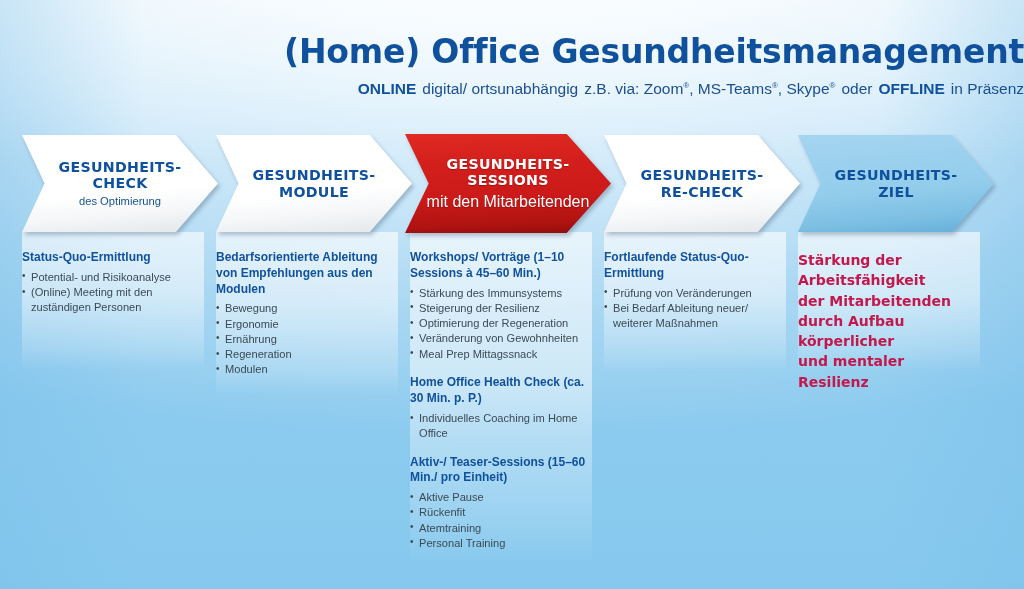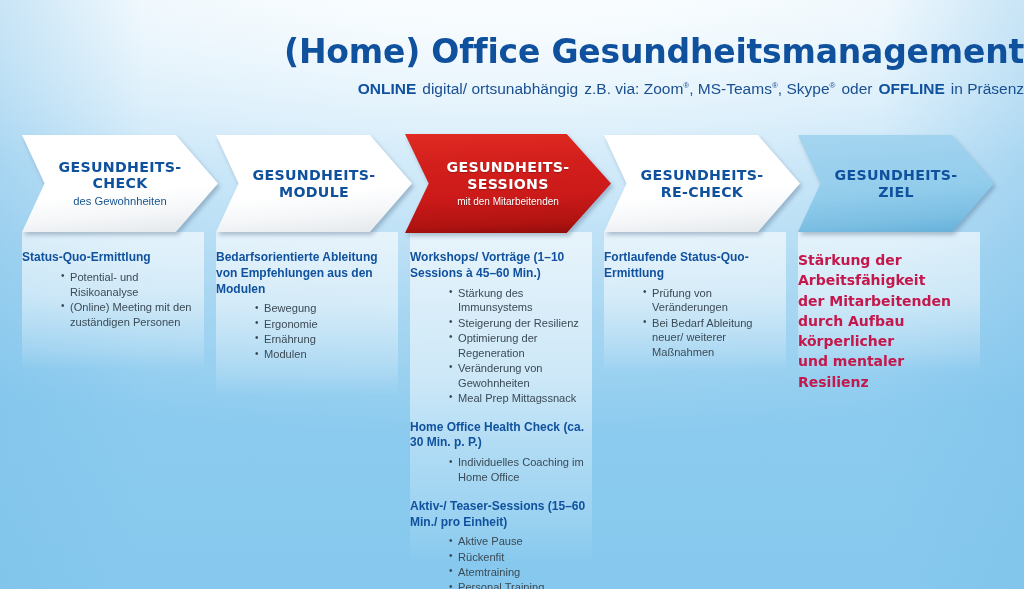--- a/index.html
+++ b/index.html
@@ -88,40 +88,39 @@
   .chev-title{
     font-family:"DejaVu Sans", sans-serif;
     font-size:14.2px;font-weight:bold;letter-spacing:0.3px;
     color:#10519e;
   }
   .chev-sub{
     font-family:"Liberation Sans", sans-serif;
     font-size:11.2px;color:#17538f;margin-top:4px;
   }
   .chev-red .chev-title{color:#ffffff;text-shadow:0 1px 1px rgba(0,0,0,0.25);}
-  .chev-red .chev-sub{color:#ffffff;font-size:10px;text-shadow:0 1px 1px rgba(0,0,0,0.25);}
+  .chev-red .chev-sub{color:#ffffff;font-size:16px;text-shadow:0 1px 1px rgba(0,0,0,0.25);}
 
   
   .body{
     position:absolute;left:22px;top:250px;width:176px;
   }
   .grp{margin-bottom:14px;}
   .grp:last-child{margin-bottom:0;}
   .grp-head{
     font-family:Liberation Sans, sans-serif;
     font-size:12px;font-weight:bold;color:#10519e;
     line-height:1.32;margin-bottom:4px;
   }
   ul.bl{margin:0;padding:0;list-style:none;}
   ul.bl li{
     position:relative;padding-left:9px;
     font-size:11.1px;color:#3b4a55;line-height:1.33;
     font-family:"Liberation Sans", sans-serif;
     margin-bottom:0.5px;
-    margin-left:39px;
   }
   ul.bl li:before{
     content:"•";position:absolute;left:0;top:-0.5px;color:#3b4a55;font-size:10px;
   }
   .plain{
     font-family:"DejaVu Sans", sans-serif;
     font-size:14px;font-weight:bold;color:#c4174b;line-height:1.45;
   }
 </style>
 </head>
@@ -141,21 +140,21 @@
   <div id="columns-host">
       <div class="panel" style="left: 22px; height: 138px;">
         <div class="panel-inner"></div>
       </div>
       <div class="col col-0" style="left: 22px;">
         <div class="chev chev-white">
           <div class="chev-shape"></div>
           <div class="chev-label">
             <div class="chev-title">GESUNDHEITS-</div>
             <div class="chev-title">CHECK</div>
-            <div class="chev-sub">des Gewohnheiten</div>
+            <div class="chev-sub">des Optimierung</div>
           </div>
         </div>
       </div>
       <div class="body" style="left: 22px;">
         <div class="grp">
           <div class="grp-head">Status-Quo-Ermittlung</div>
           <ul class="bl">
             <li>Potential- und Risikoanalyse</li>
             <li>(Online) Meeting mit den zuständigen Personen</li>
           </ul>
@@ -173,20 +172,21 @@
           </div>
         </div>
       </div>
       <div class="body" style="left: 216px;">
         <div class="grp">
           <div class="grp-head">Bedarfsorientierte Ableitung von Empfehlungen aus den Modulen</div>
           <ul class="bl">
             <li>Bewegung</li>
             <li>Ergonomie</li>
             <li>Ernährung</li>
+            <li>Regeneration</li>
             <li>Modulen</li>
           </ul>
         </div>
       </div>
       <div class="panel" style="left: 410px; height: 330px;">
         <div class="panel-inner"></div>
       </div>
       <div class="col col-2" style="left: 410px;">
         <div class="chev chev-red">
           <div class="chev-shape"></div>

